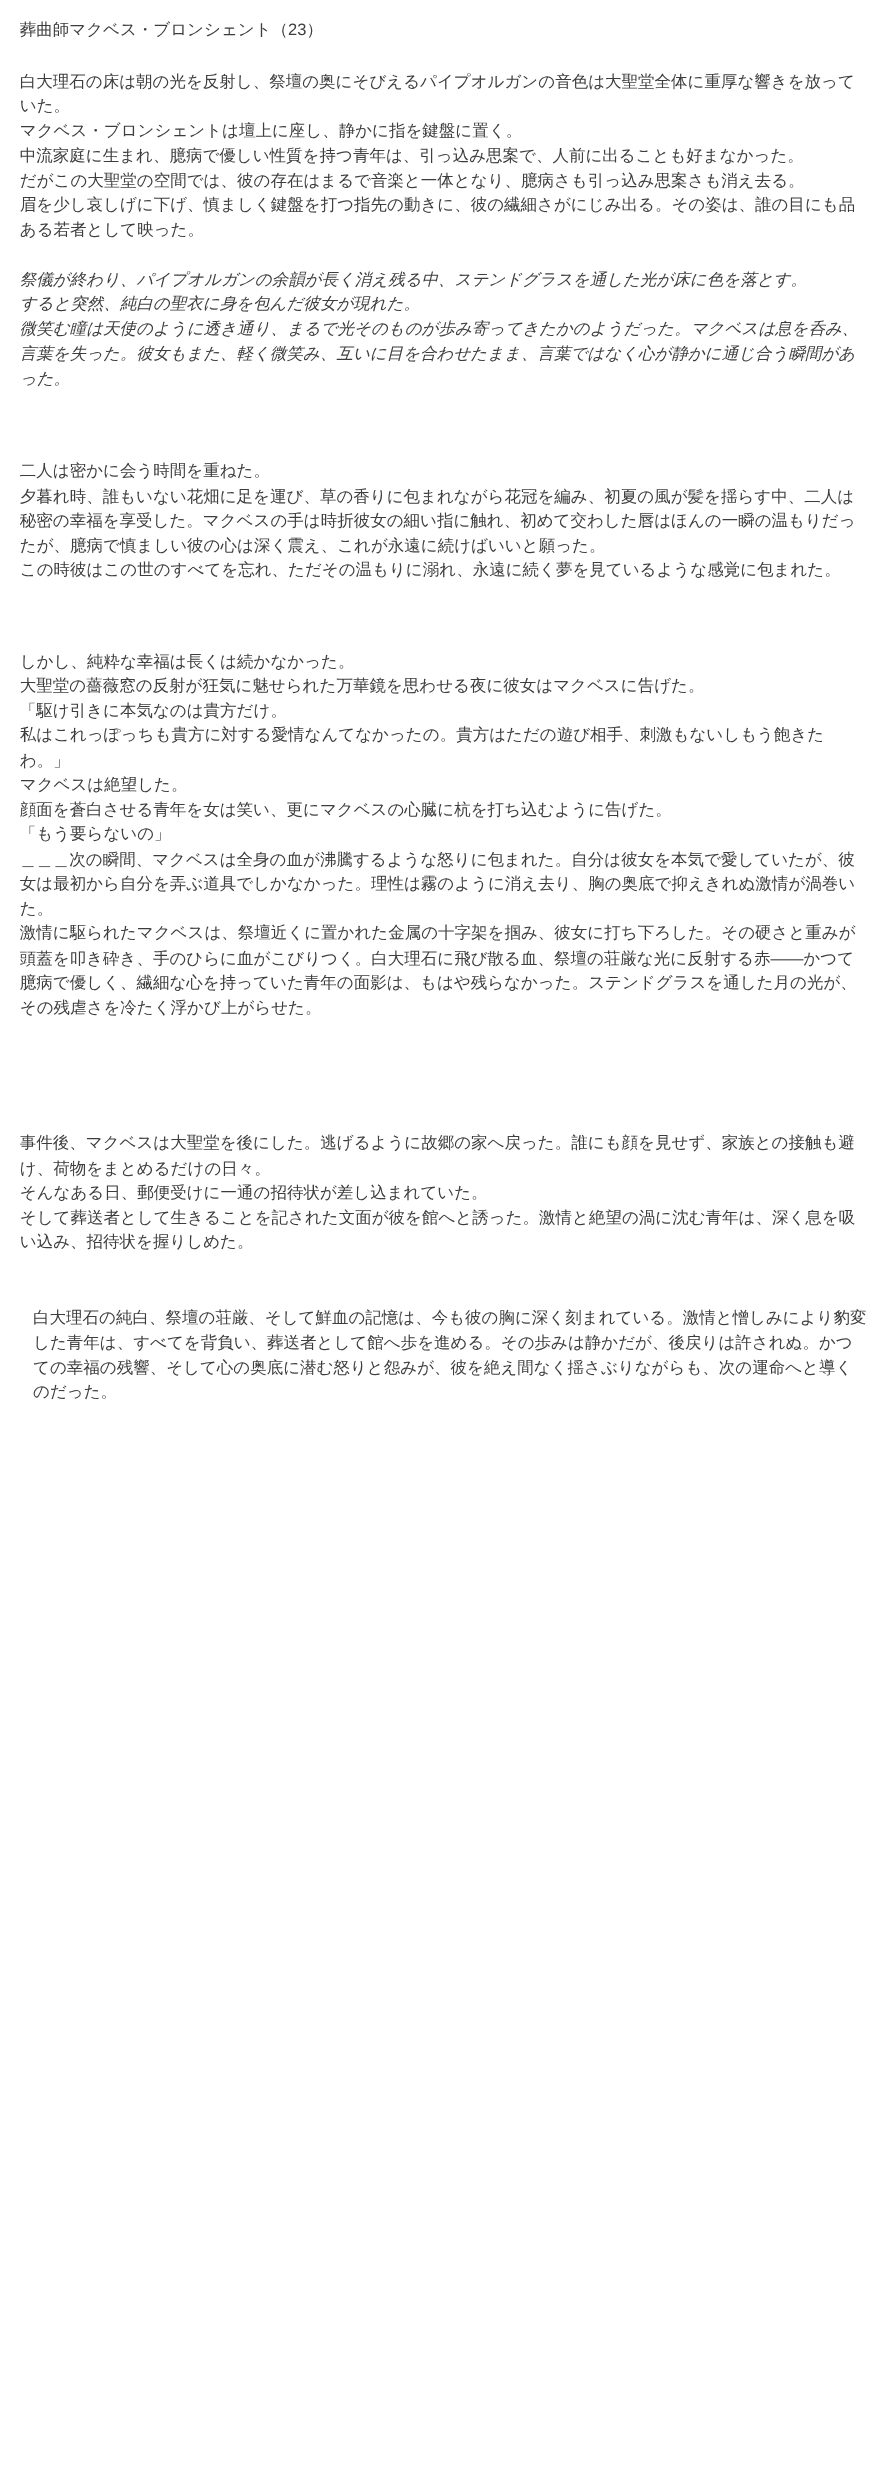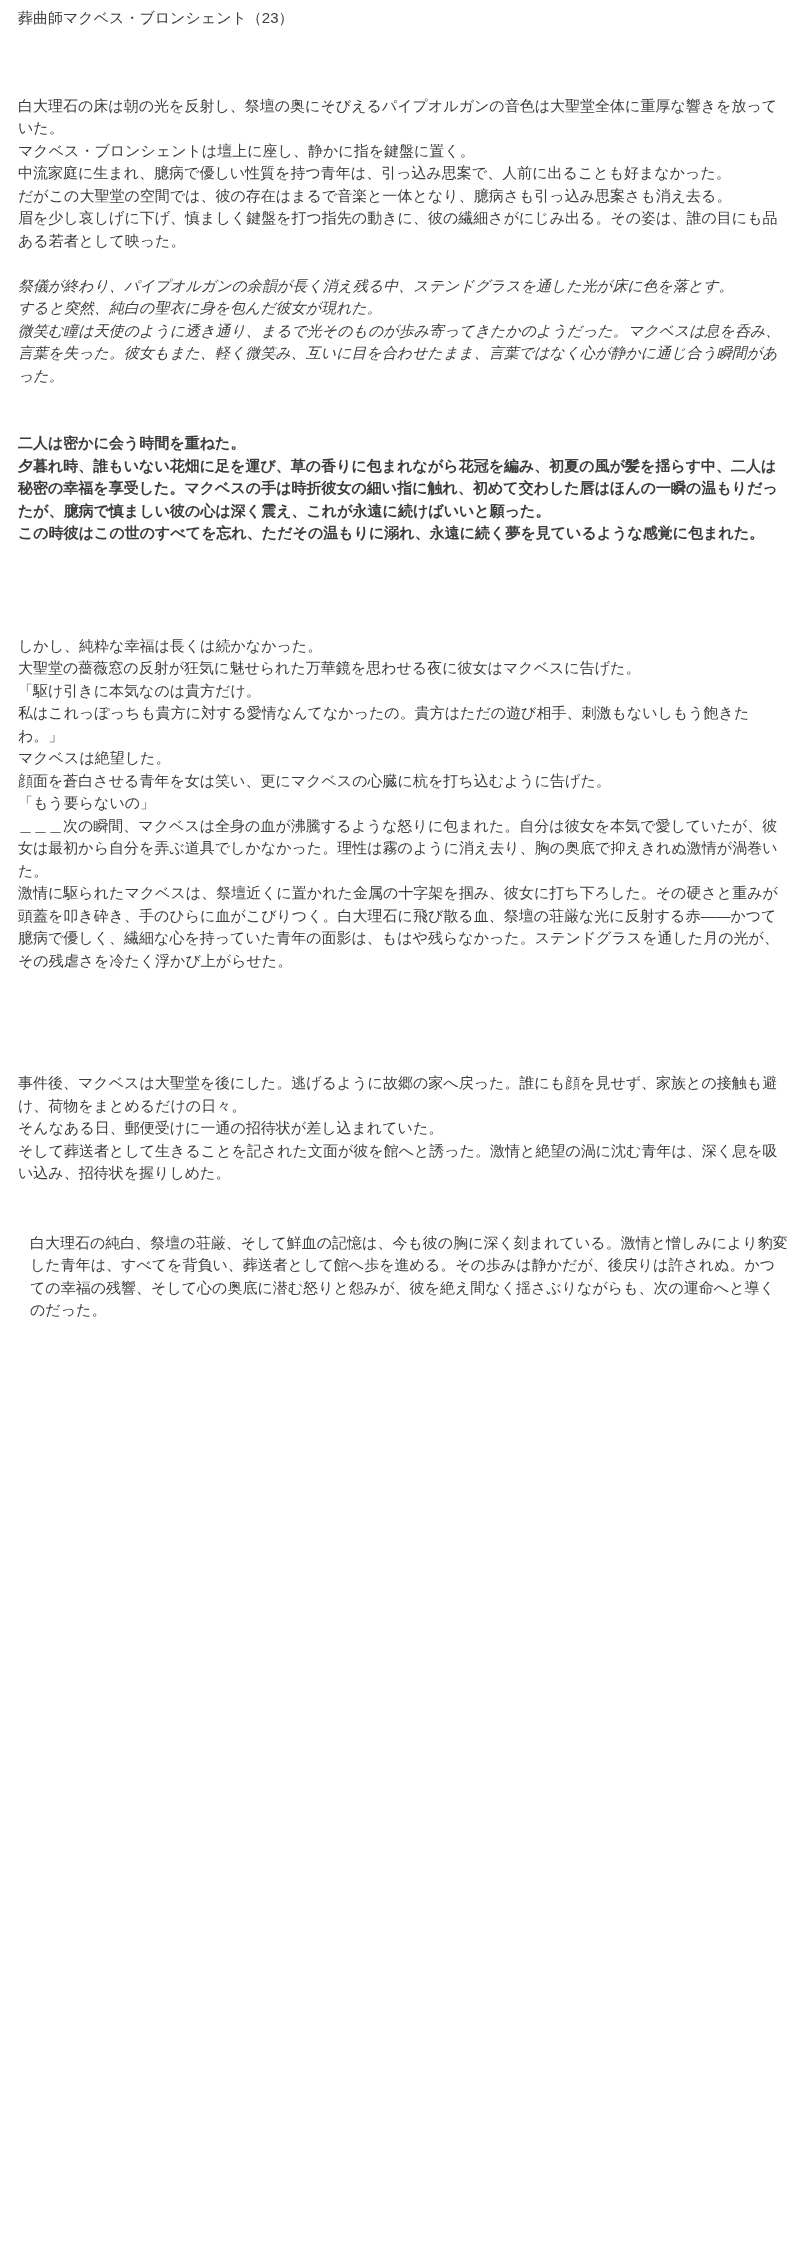--- a/index.html
+++ b/index.html
@@ -10,21 +10,21 @@
   body {
     width: 800px;
     min-height: 2262px;
     font-family: "Liberation Sans", "DejaVu Sans", sans-serif;
     color: #3d3d3d;
     font-size: 15px;
     line-height: 22.5px;
     -webkit-font-smoothing: antialiased;
   }
   .doc {
-    padding: 7px 12px 0 18px;
+    padding: 17px 12px 0 18px;
     width: 770px;
   }
   .title {
     margin: 0;
     font-size: 15px;
     font-weight: 400;
     line-height: 22.5px;
   }
   .para {
     margin: 0;
@@ -34,38 +34,38 @@
     word-break: break-all;
     overflow-wrap: anywhere;
   }
 </style>
 </head>
 <body style="color: rgb(61, 61, 61); background: rgb(255, 255, 255);">
 
 <main class="doc">
   <p class="title">葬曲師マクベス・ブロンシェント（23）</p>
   <div id="blocks">
-      <div class="para" style="margin-top: 65px;">
+      <div class="para" style="margin-top: 24px;">
         <div class="line">白大理石の床は朝の光を反射し、祭壇の奥にそびえるパイプオルガンの音色は大聖堂全体に重厚な響きを放っていた。</div>
         <div class="line">マクベス・ブロンシェントは壇上に座し、静かに指を鍵盤に置く。</div>
         <div class="line">中流家庭に生まれ、臆病で優しい性質を持つ青年は、引っ込み思案で、人前に出ることも好まなかった。</div>
         <div class="line">だがこの大聖堂の空間では、彼の存在はまるで音楽と一体となり、臆病さも引っ込み思案さも消え去る。</div>
         <div class="line">眉を少し哀しげに下げ、慎ましく鍵盤を打つ指先の動きに、彼の繊細さがにじみ出る。その姿は、誰の目にも品ある若者として映った。</div>
       </div>
       <div class="para" style="margin-top: 22.5px; font-style: italic;">
         <div class="line">祭儀が終わり、パイプオルガンの余韻が長く消え残る中、ステンドグラスを通した光が床に色を落とす。</div>
         <div class="line">すると突然、純白の聖衣に身を包んだ彼女が現れた。</div>
         <div class="line">微笑む瞳は天使のように透き通り、まるで光そのものが歩み寄ってきたかのようだった。マクベスは息を呑み、言葉を失った。彼女もまた、軽く微笑み、互いに目を合わせたまま、言葉ではなく心が静かに通じ合う瞬間があった。</div>
       </div>
-      <div class="para" style="margin-top: 45px; font-weight: bold;">
+      <div class="para" style="margin-top: 62px;">
         <div class="line">二人は密かに会う時間を重ねた。</div>
         <div class="line">夕暮れ時、誰もいない花畑に足を運び、草の香りに包まれながら花冠を編み、初夏の風が髪を揺らす中、二人は秘密の幸福を享受した。マクベスの手は時折彼女の細い指に触れ、初めて交わした唇はほんの一瞬の温もりだったが、臆病で慎ましい彼の心は深く震え、これが永遠に続けばいいと願った。</div>
         <div class="line">この時彼はこの世のすべてを忘れ、ただその温もりに溺れ、永遠に続く夢を見ているような感覚に包まれた。</div>
       </div>
-      <div class="para" style="margin-top: 90px;">
+      <div class="para" style="margin-top: 60px;">
         <div class="line">しかし、純粋な幸福は長くは続かなかった。</div>
         <div class="line">大聖堂の薔薇窓の反射が狂気に魅せられた万華鏡を思わせる夜に彼女はマクベスに告げた。</div>
         <div class="line">「駆け引きに本気なのは貴方だけ。</div>
         <div class="line">私はこれっぽっちも貴方に対する愛情なんてなかったの。貴方はただの遊び相手、刺激もないしもう飽きたわ。」</div>
         <div class="line">マクベスは絶望した。</div>
         <div class="line">顔面を蒼白させる青年を女は笑い、更にマクベスの心臓に杭を打ち込むように告げた。</div>
         <div class="line">「もう要らないの」</div>
         <div class="line">＿＿＿次の瞬間、マクベスは全身の血が沸騰するような怒りに包まれた。自分は彼女を本気で愛していたが、彼女は最初から自分を弄ぶ道具でしかなかった。理性は霧のように消え去り、胸の奥底で抑えきれぬ激情が渦巻いた。</div>
         <div class="line">激情に駆られたマクベスは、祭壇近くに置かれた金属の十字架を掴み、彼女に打ち下ろした。その硬さと重みが頭蓋を叩き砕き、手のひらに血がこびりつく。白大理石に飛び散る血、祭壇の荘厳な光に反射する赤――かつて臆病で優しく、繊細な心を持っていた青年の面影は、もはや残らなかった。ステンドグラスを通した月の光が、その残虐さを冷たく浮かび上がらせた。</div>
       </div>

